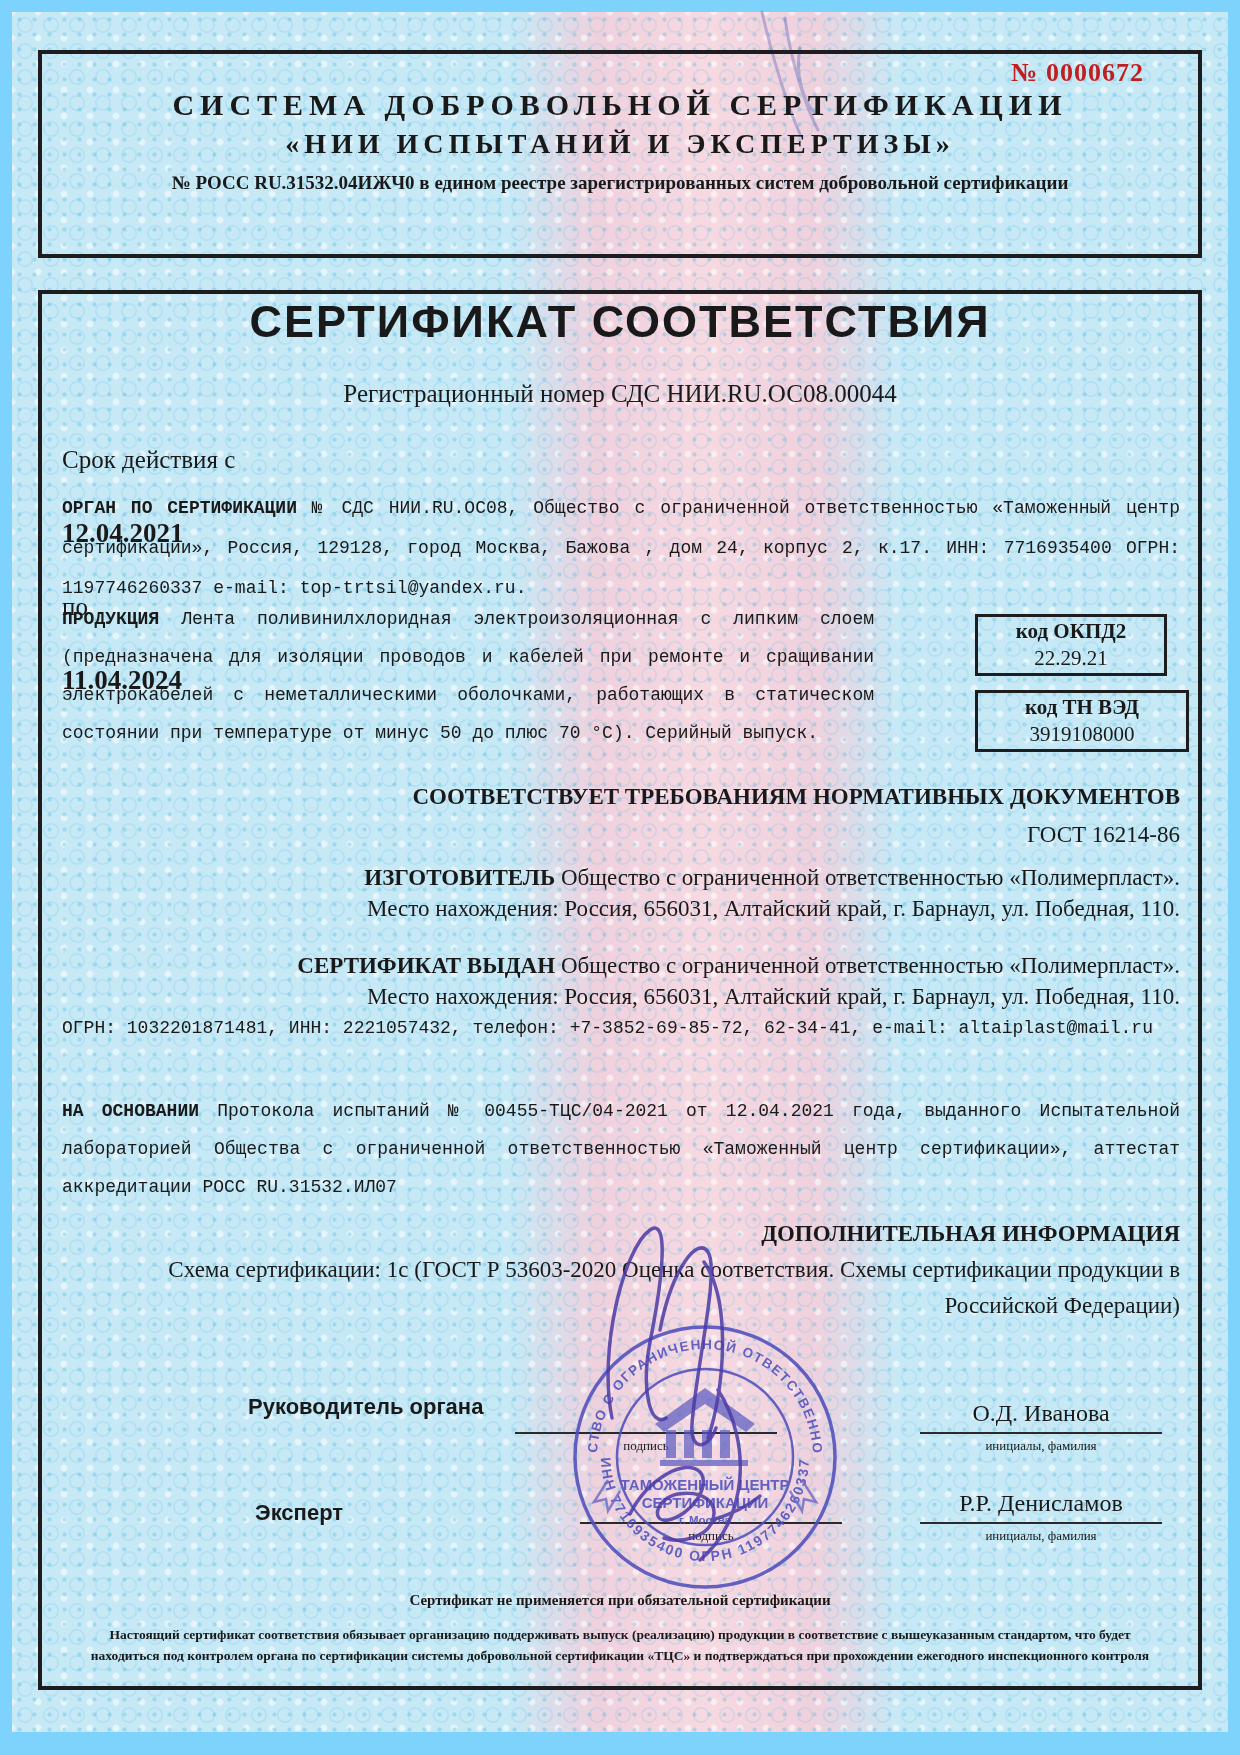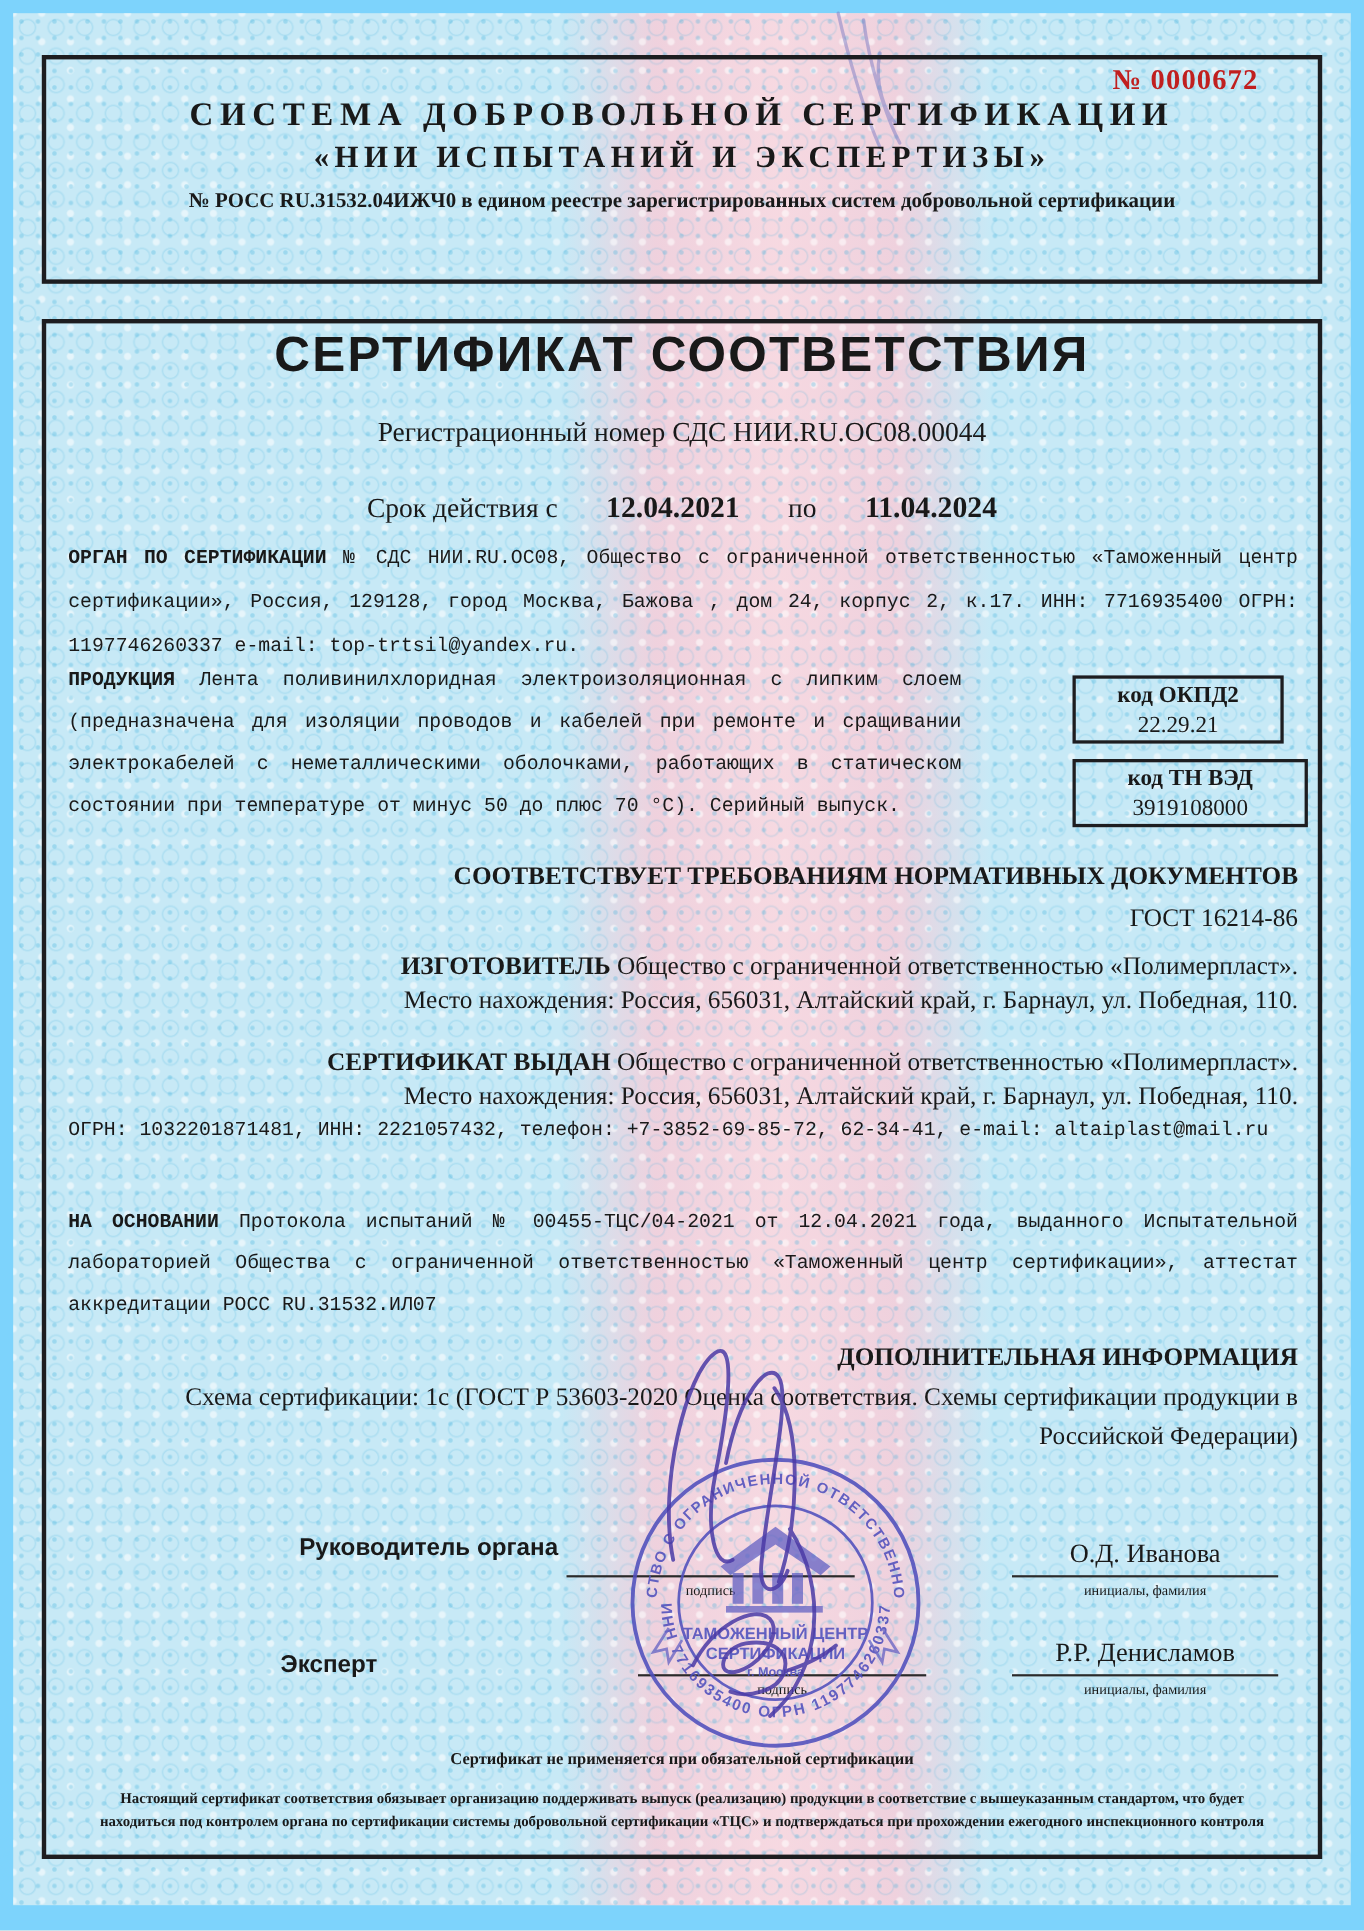--- a/index.html
+++ b/index.html
@@ -55,21 +55,21 @@
   <p class="abs certnum" style="right:96px;top:58px;">№ 0000672</p>
   <p class="abs center hdr2" style="left:70px;top:128px;width:1100px;">«НИИ ИСПЫТАНИЙ И ЭКСПЕРТИЗЫ»</p>
   <p class="abs center hdr1" style="left:70px;top:88px;width:1100px;">СИСТЕМА ДОБРОВОЛЬНОЙ СЕРТИФИКАЦИИ</p>
   <p class="abs center hdr3" style="left:70px;top:172px;width:1100px;">№ РОСС RU.31532.04ИЖЧ0 в едином реестре зарегистрированных систем добровольной сертификации</p>
 
   <div class="frame" style="left:38px;top:290px;width:1164px;height:1400px;"></div>
 
   <p class="abs center doctitle" style="left:62px;top:296px;width:1116px;">СЕРТИФИКАТ СООТВЕТСТВИЯ</p>
   <p class="abs center regline" style="left:62px;top:380px;width:1116px;">Регистрационный номер СДС НИИ.RU.ОС08.00044</p>
 
-  <div class="abs validity" style="left:62px;top:446px;width:1116px;">
+  <div class="abs validity" style="left:62px;top:446px;width:1116px;flex-direction:column;">
     <span>Срок действия с</span>
     <b>12.04.2021</b>
     <span>по</span>
     <b>11.04.2024</b>
   </div>
 
   <p class="abs body" style="left:62px;top:488px;width:1118px;">
     <b>ОРГАН ПО СЕРТИФИКАЦИИ</b>
     <span>№ СДС НИИ.RU.ОС08, Общество с ограниченной ответственностью «Таможенный центр сертификации», Россия, 129128, город Москва, Бажова , дом 24, корпус 2, к.17. ИНН: 7716935400 ОГРН: 1197746260337 e-mail: top-trtsil@yandex.ru.</span>
   </p>
@@ -109,21 +109,21 @@
   <p class="abs body" style="left:62px;top:1092px;width:1118px;line-height:38px;">
     <b>НА ОСНОВАНИИ</b>
     <span>Протокола испытаний № 00455-ТЦС/04-2021 от 12.04.2021 года, выданного Испытательной лабораторией Общества с ограниченной ответственностью «Таможенный центр сертификации», аттестат аккредитации РОСС RU.31532.ИЛ07</span>
   </p>
 
   <p class="abs lines" style="left:62px;top:1216px;width:1118px;line-height:36px;">
     <b>ДОПОЛНИТЕЛЬНАЯ ИНФОРМАЦИЯ</b><br>
     <span>Схема сертификации: 1с (ГОСТ Р 53603-2020 Оценка соответствия. Схемы сертификации продукции в Российской Федерации)</span>
   </p>
 
-  <p class="abs rolelabel" style="left:272px;top:1394px;">Руководитель органа</p>
+  <p class="abs rolelabel" style="left:248px;top:1394px;">Руководитель органа</p>
   <div class="sigline" style="left:515px;top:1432px;width:262px;"></div>
   <p class="sigcap" style="left:515px;top:1438px;width:262px;margin:0;">подпись</p>
   <p class="signame" style="left:920px;top:1400px;width:242px;margin:0;">О.Д. Иванова</p>
   <div class="sigline" style="left:920px;top:1432px;width:242px;"></div>
   <p class="sigcap" style="left:920px;top:1438px;width:242px;margin:0;">инициалы, фамилия</p>
 
   <p class="abs rolelabel" style="left:255px;top:1500px;">Эксперт</p>
   <div class="sigline" style="left:580px;top:1522px;width:262px;"></div>
   <p class="sigcap" style="left:580px;top:1528px;width:262px;margin:0;">подпись</p>
   <p class="signame" style="left:920px;top:1490px;width:242px;margin:0;">Р.Р.  Денисламов</p>

